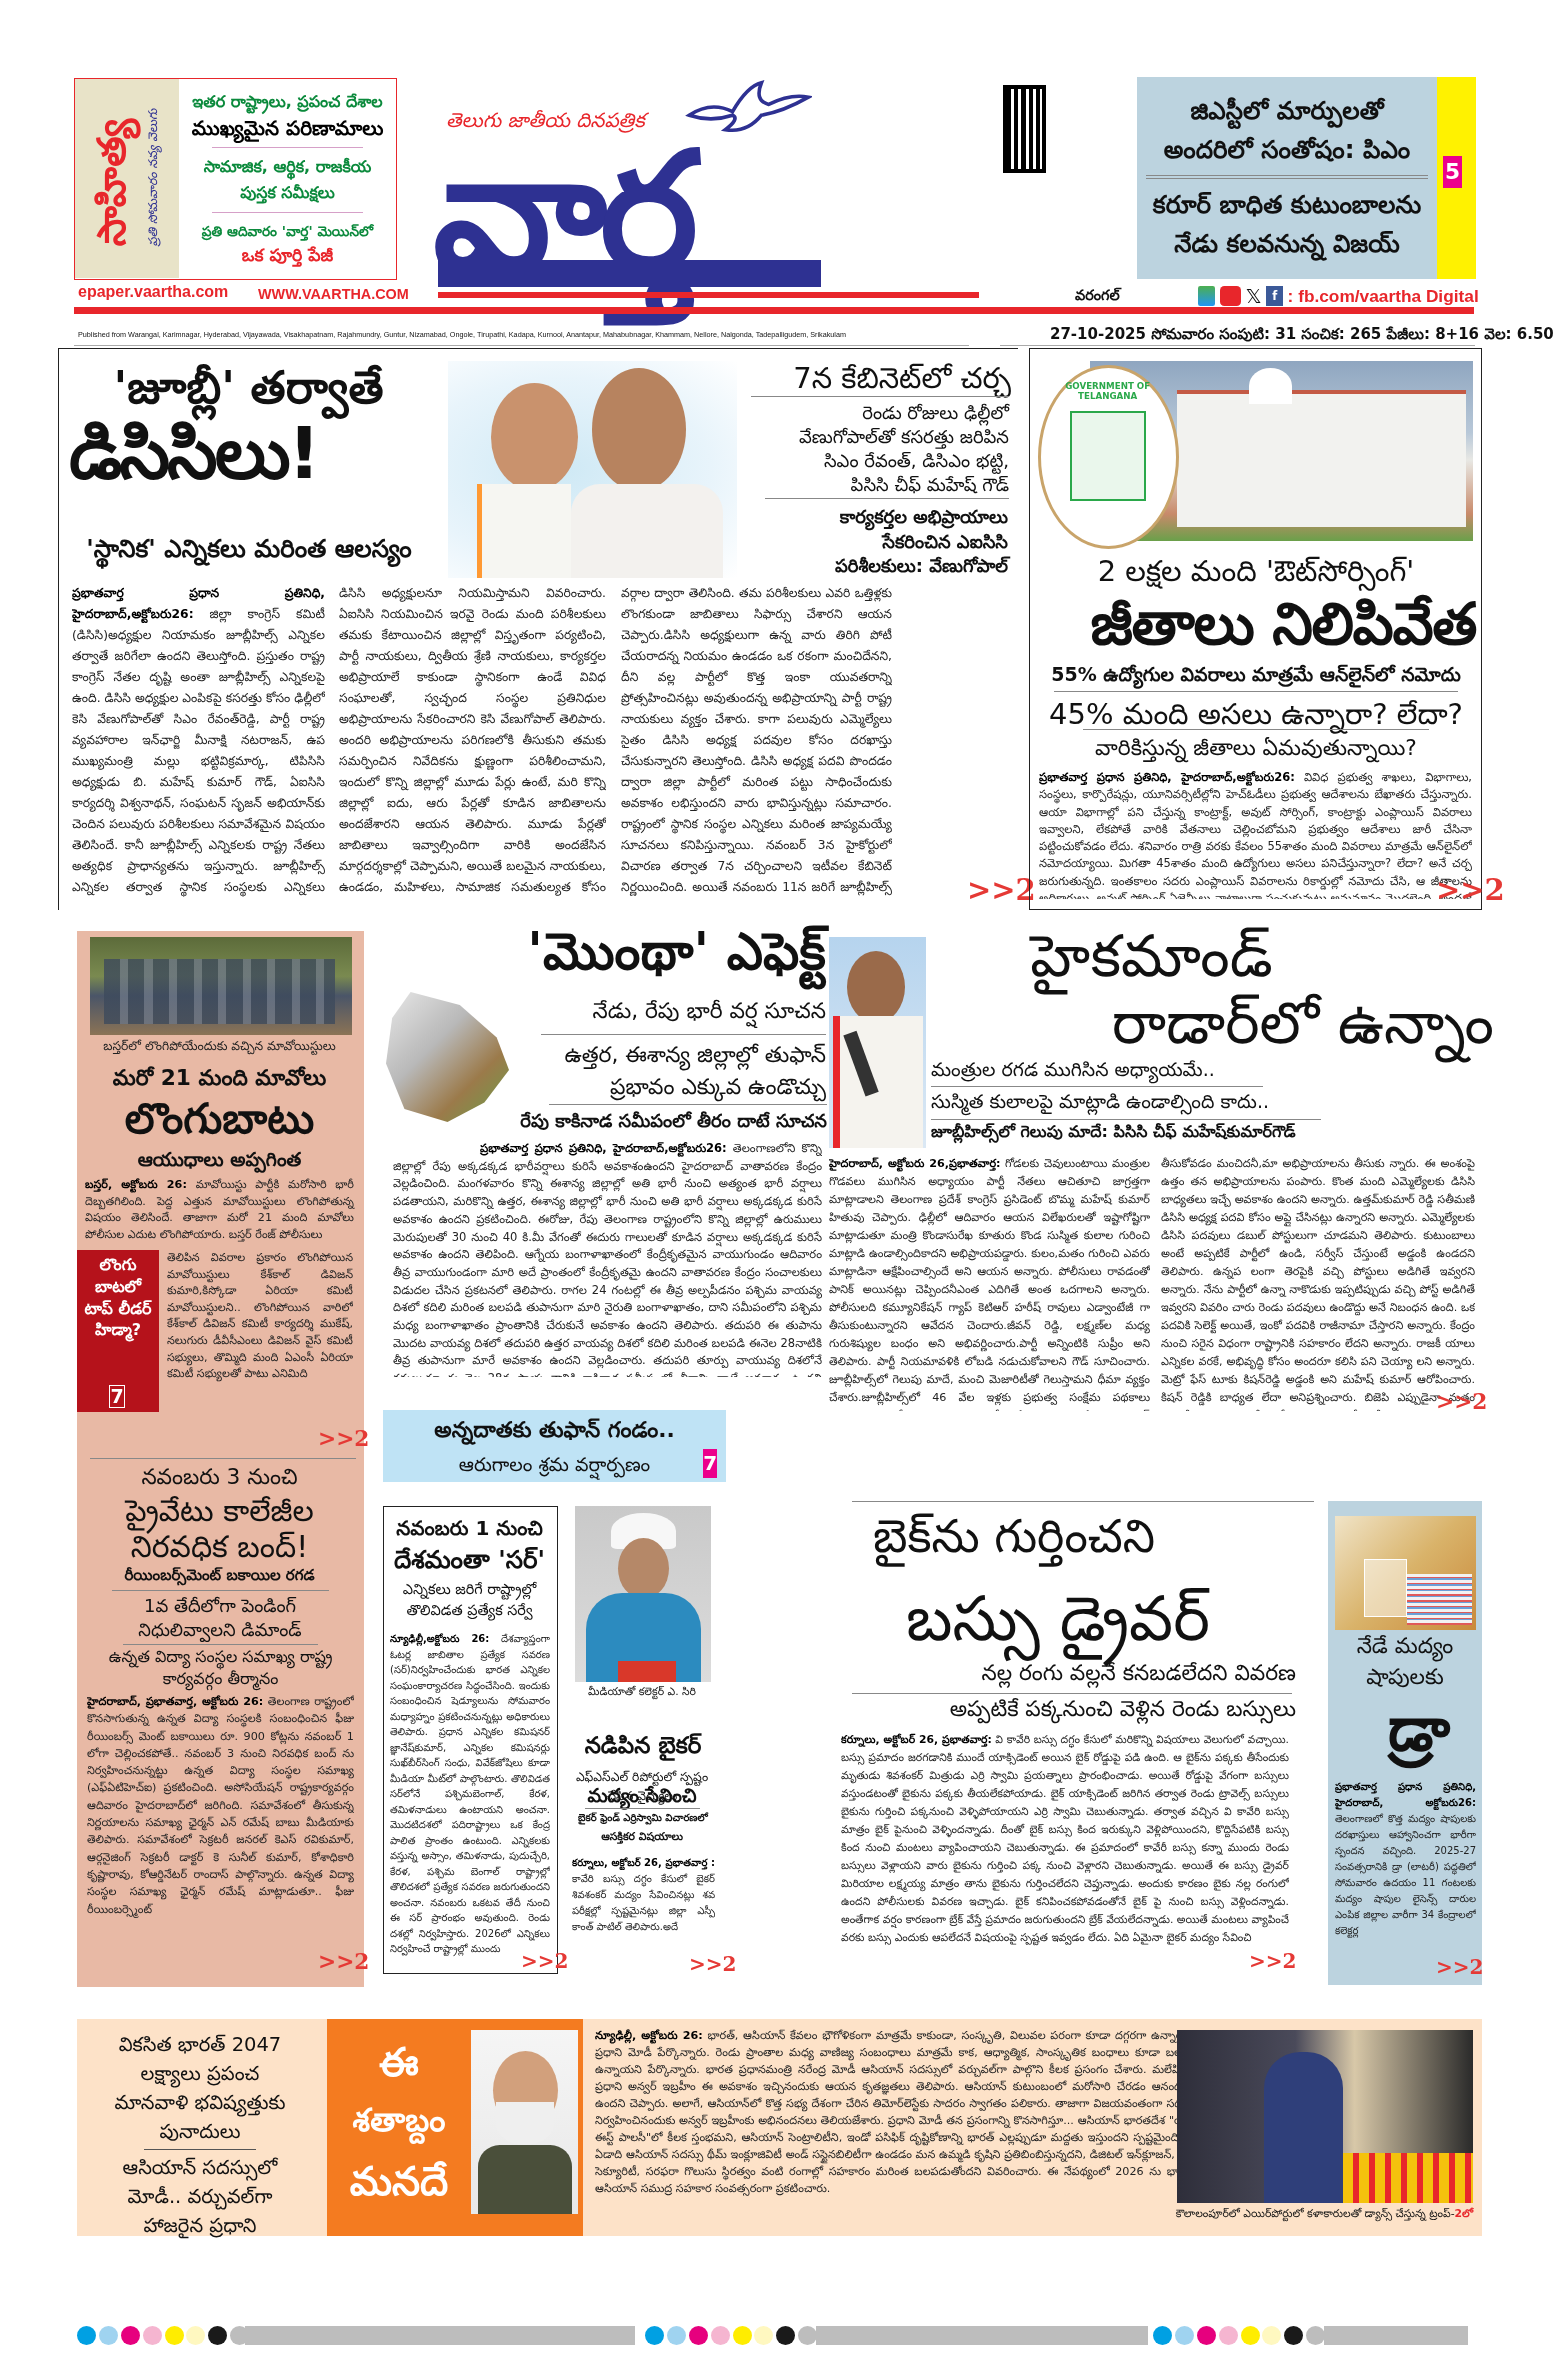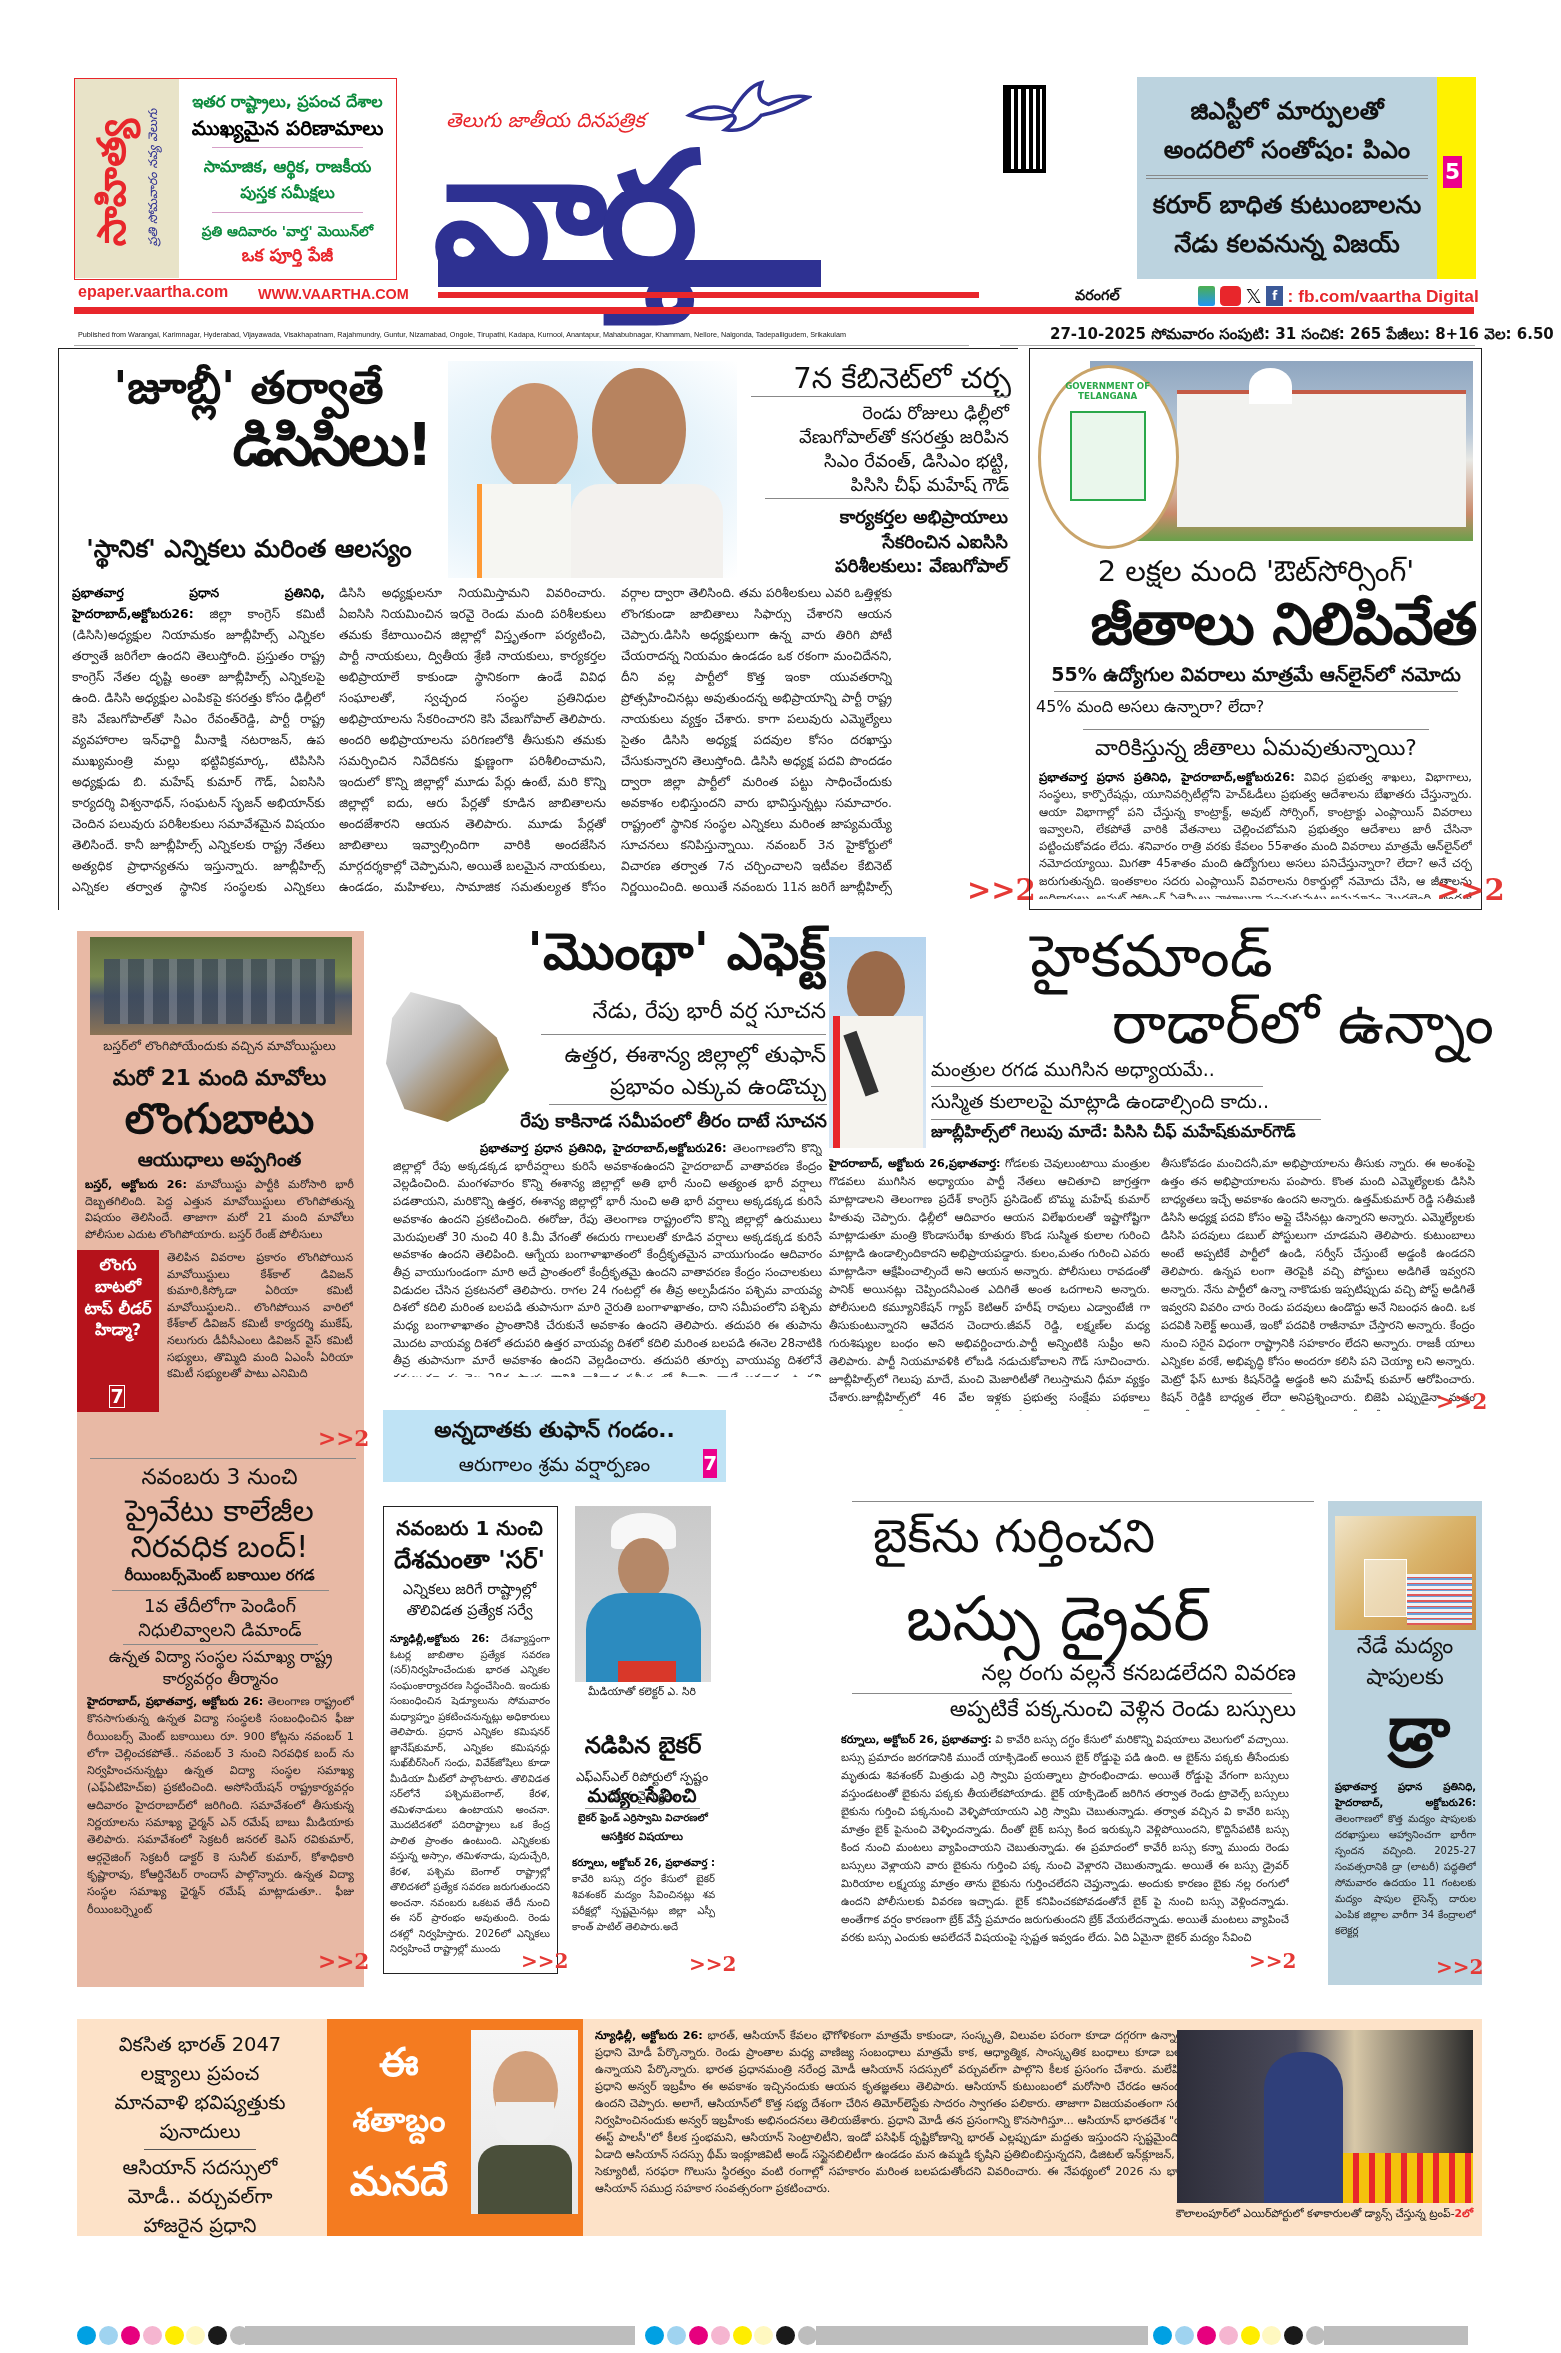--- a/index.html
+++ b/index.html
@@ -71,21 +71,21 @@
   </div>
   <div class="abs" style="left:74px;top:307px;width:1400px;height:7.2px;background:#e8262b;"></div>
   <div class="abs" style="left:78px;top:330px;width:837px;font-family:'Liberation Sans',sans-serif;font-size:7.6px;white-space:nowrap;overflow:hidden;transform:scaleX(0.95);transform-origin:left;">Published from Warangal, Karimnagar, Hyderabad, Vijayawada, Visakhapatnam, Rajahmundry, Guntur, Nizamabad, Ongole, Tirupathi, Kadapa, Kurnool, Anantapur, Mahabubnagar, Khammam, Nellore, Nalgonda, Tadepalligudem, Srikakulam</div>
   <div class="abs" style="left:1050px;top:325px;font-size:15px;font-weight:bold;white-space:nowrap;">27-10-2025 సోమవారం  సంపుటి: 31 సంచిక: 265  పేజీలు: 8+16  వెల: 6.50</div>
   <div class="abs" style="left:74px;top:345px;width:895px;height:1.4px;background:#aaa;"></div>
   <div class="abs" style="left:1000px;top:345px;width:475px;height:1.4px;background:#aaa;"></div>
 </div>
 
 <div class="boxline" style="left:58px;top:348px;width:960px;height:562px;border-width:1.4px 0 0 1.4px;"></div>
 <div class="abs" style="left:79px;top:361px;width:339px;text-align:center;font-size:45px;font-weight:bold;">'జూబ్లీ' తర్వాతే</div>
-<div class="abs" style="left:69px;top:411px;width:361px;text-align:right;font-size:58px;font-weight:bold;letter-spacing:-2.9px;">డిసిసిలు!</div>
+<div class="abs" style="left:69px;top:411px;width:361px;text-align:left;font-size:72px;font-weight:bold;letter-spacing:-2.9px;">డిసిసిలు!</div>
 <div class="abs" style="left:72px;top:534px;width:354px;text-align:center;font-size:24.5px;font-weight:bold;">'స్థానిక' ఎన్నికలు మరింత ఆలస్యం</div>
 <div class="img-ph" style="left:448px;top:361px;width:289px;height:217px;background:radial-gradient(ellipse at 40% 50%,#cfe9f5 0%,#e8f4fb 60%,#fff 100%);">
   <div class="abs" style="left:43px;top:21.7px;width:87px;height:108px;border-radius:50%;background:#c9926d;"></div>
   <div class="abs" style="left:144px;top:7.2px;width:94px;height:123px;border-radius:50%;background:#b7835f;"></div>
   <div class="abs" style="left:123px;top:123px;width:152px;height:94px;background:#f3f1ee;border-radius:29px 29px 0 0;"></div>
   <div class="abs" style="left:29px;top:123px;width:94px;height:94px;background:#f6f6f2;border-left:5.8px solid #ff9933;"></div>
 </div>
 <div class="abs" style="left:740px;top:361px;width:271px;text-align:right;font-size:29px;">7న కేబినెట్‌లో చర్చ</div>
 <div class="rule" style="left:751px;top:396px;width:258px;height:1.4px;"></div>
 <div class="abs" style="left:743px;top:401px;width:266px;text-align:right;font-size:18px;line-height:24px;">
@@ -114,21 +114,21 @@
   <div class="abs" style="left:159px;top:7.2px;width:43px;height:36px;border-radius:50% 50% 0 0;background:#fff;"></div>
 </div>
 <div class="abs" style="left:1038px;top:365px;width:141px;height:184px;border-radius:50%;border:3.6px solid #c9a46a;background:#fff;">
   <div class="abs" style="left:29px;top:43px;width:76px;height:90px;border:2.2px solid #2aa84a;background:#eaf7ec;"></div>
   <div class="abs" style="left:7.2px;top:13px;width:119px;text-align:center;font-size:8.7px;font-weight:bold;color:#2aa84a;">GOVERNMENT OF TELANGANA</div>
 </div>
 <div class="abs" style="left:1036px;top:554px;width:440px;text-align:center;font-size:29px;">2 లక్షల మంది 'ఔట్‌సోర్సింగ్'</div>
 <div class="abs" style="left:1036px;top:590px;width:440px;text-align:right;font-size:58px;font-weight:bold;letter-spacing:-1.4px;">జీతాలు నిలిపివేత</div>
 <div class="abs" style="left:1036px;top:663px;width:440px;text-align:center;font-size:19px;font-weight:bold;">55% ఉద్యోగుల వివరాలు మాత్రమే ఆన్‌లైన్‌లో నమోదు</div>
 <div class="rule" style="left:1054px;top:691px;width:404px;height:1.4px;"></div>
-<div class="abs" style="left:1036px;top:697px;width:440px;font-size:16px;">45% మంది అసలు ఉన్నారా? లేదా?</div>
+<div class="abs" style="left:1036px;top:697px;width:440px;text-align:center;font-size:29px;">45% మంది అసలు ఉన్నారా? లేదా?</div>
 <div class="rule" style="left:1083px;top:729px;width:346px;height:1.4px;"></div>
 <div class="abs" style="left:1036px;top:735px;width:440px;text-align:center;font-size:21.7px;">వారికిస్తున్న జీతాలు ఏమవుతున్నాయి?</div>
 <div class="abs body-text" style="left:1039px;top:769px;width:433px;height:130px;overflow:hidden;font-size:11.5px;line-height:17.3px;">
   <b>ప్రభాతవార్త ప్రధాన ప్రతినిధి, హైదరాబాద్,అక్టోబరు26:</b>
   <span>వివిధ ప్రభుత్వ శాఖలు, విభాగాలు, సంస్థలు, కార్పొరేషన్లు, యూనివర్సిటీల్లోని హెచ్‌ఓడీలు ప్రభుత్వ ఆదేశాలను బేఖాతరు చేస్తున్నారు. ఆయా విభాగాల్లో పని చేస్తున్న కాంట్రాక్ట్, అవుట్ సోర్సింగ్, కాంట్రాక్టు ఎంప్లాయిస్ వివరాలు ఇవ్వాలని, లేకపోతే వారికి వేతనాలు చెల్లించబోమని ప్రభుత్వం ఆదేశాలు జారీ చేసినా పట్టించుకోవడం లేదు. శనివారం రాత్రి వరకు కేవలం 55శాతం మంది వివరాలు మాత్రమే ఆన్‌లైన్‌లో నమోదయ్యాయి. మిగతా 45శాతం మంది ఉద్యోగులు అసలు పనిచేస్తున్నారా? లేదా? అనే చర్చ జరుగుతున్నది. ఇంతకాలం సదరు ఎంప్లాయిస్ వివరాలను రికార్డుల్లో నమోదు చేసి, ఆ జీతాలను అధికారులు, అవుట్ సోర్సింగ్ ఏజెన్సీలు వాటాలుగా పంచుకున్నట్టు అనుమానం మొదలైంది. అందుకే ప్రభుత్వం నిర్దేశించిన గడువులోగా వివరాలు ఇవ్వలేదని ప్రచారం జరుగుతున్నది. వివిధ ప్రభుత్వ శాఖల్లో కాంట్రాక్టు, అవుట్ సోర్సింగ్ పద్ధతిలో</span>
 </div>
 <div class="cont" style="left:1436px;top:873px;">&gt;&gt;2</div>
 
 <div class="abs" style="left:77px;top:931px;width:287px;height:1056px;background:#e8b9a5;"></div>
 <div class="img-ph" style="left:90px;top:937px;width:262px;height:98px;background:linear-gradient(#5c6b3a,#7a8a50 40%,#4a5568 60%,#8b7355 100%);">

